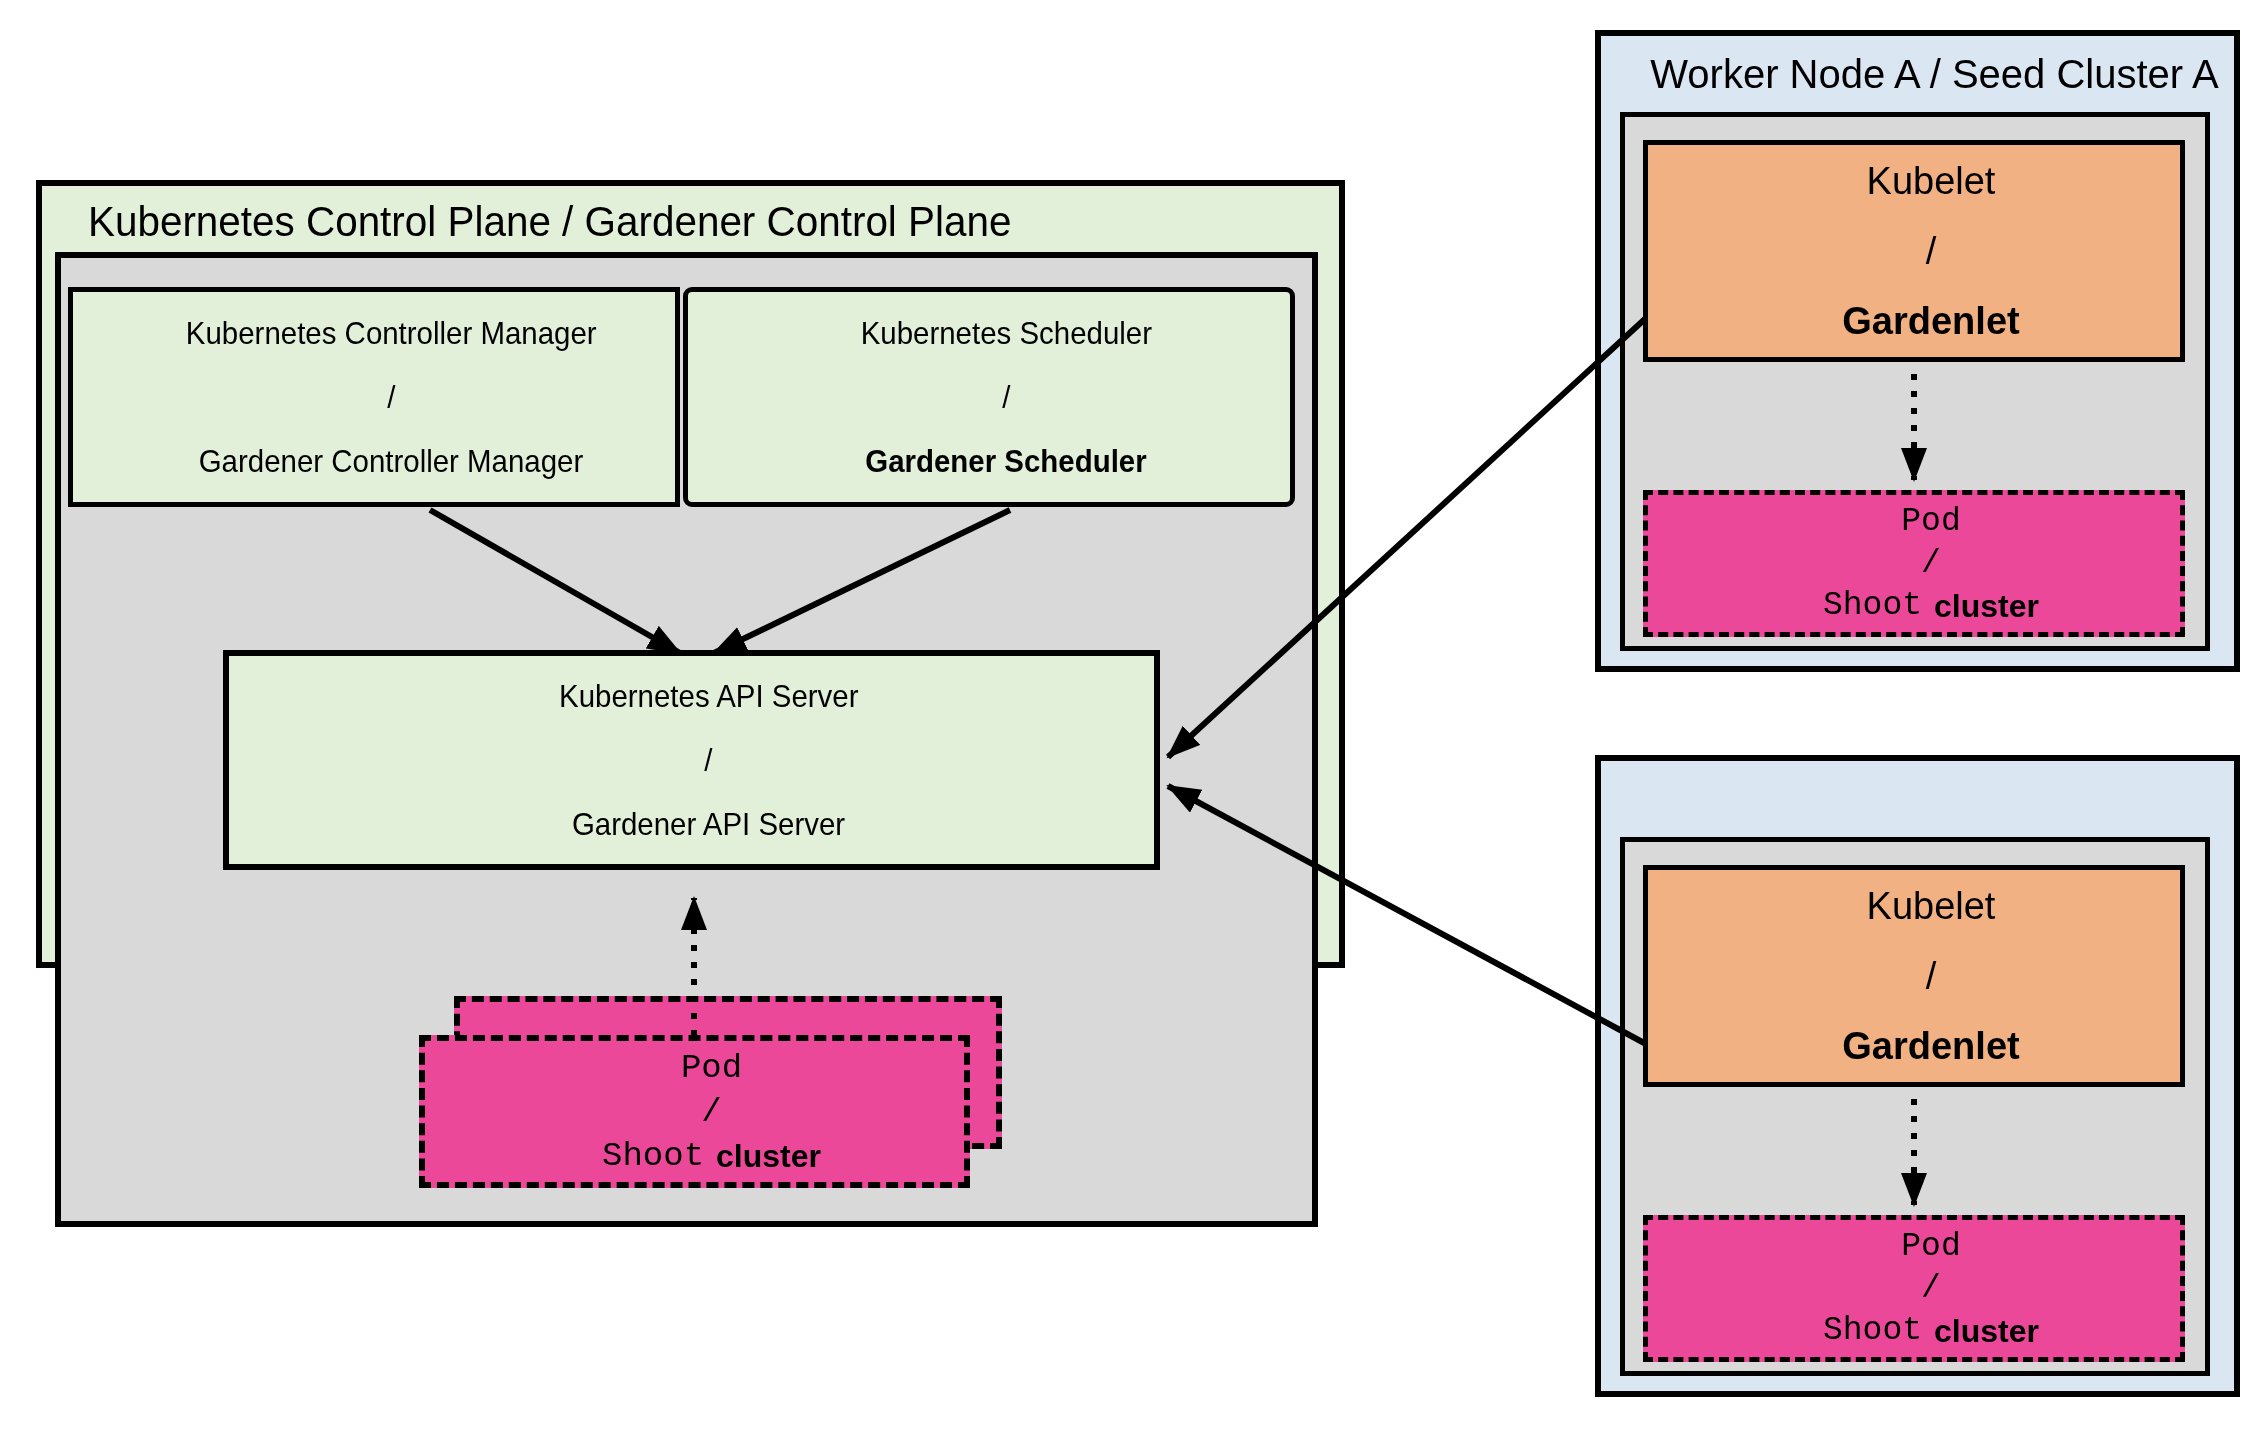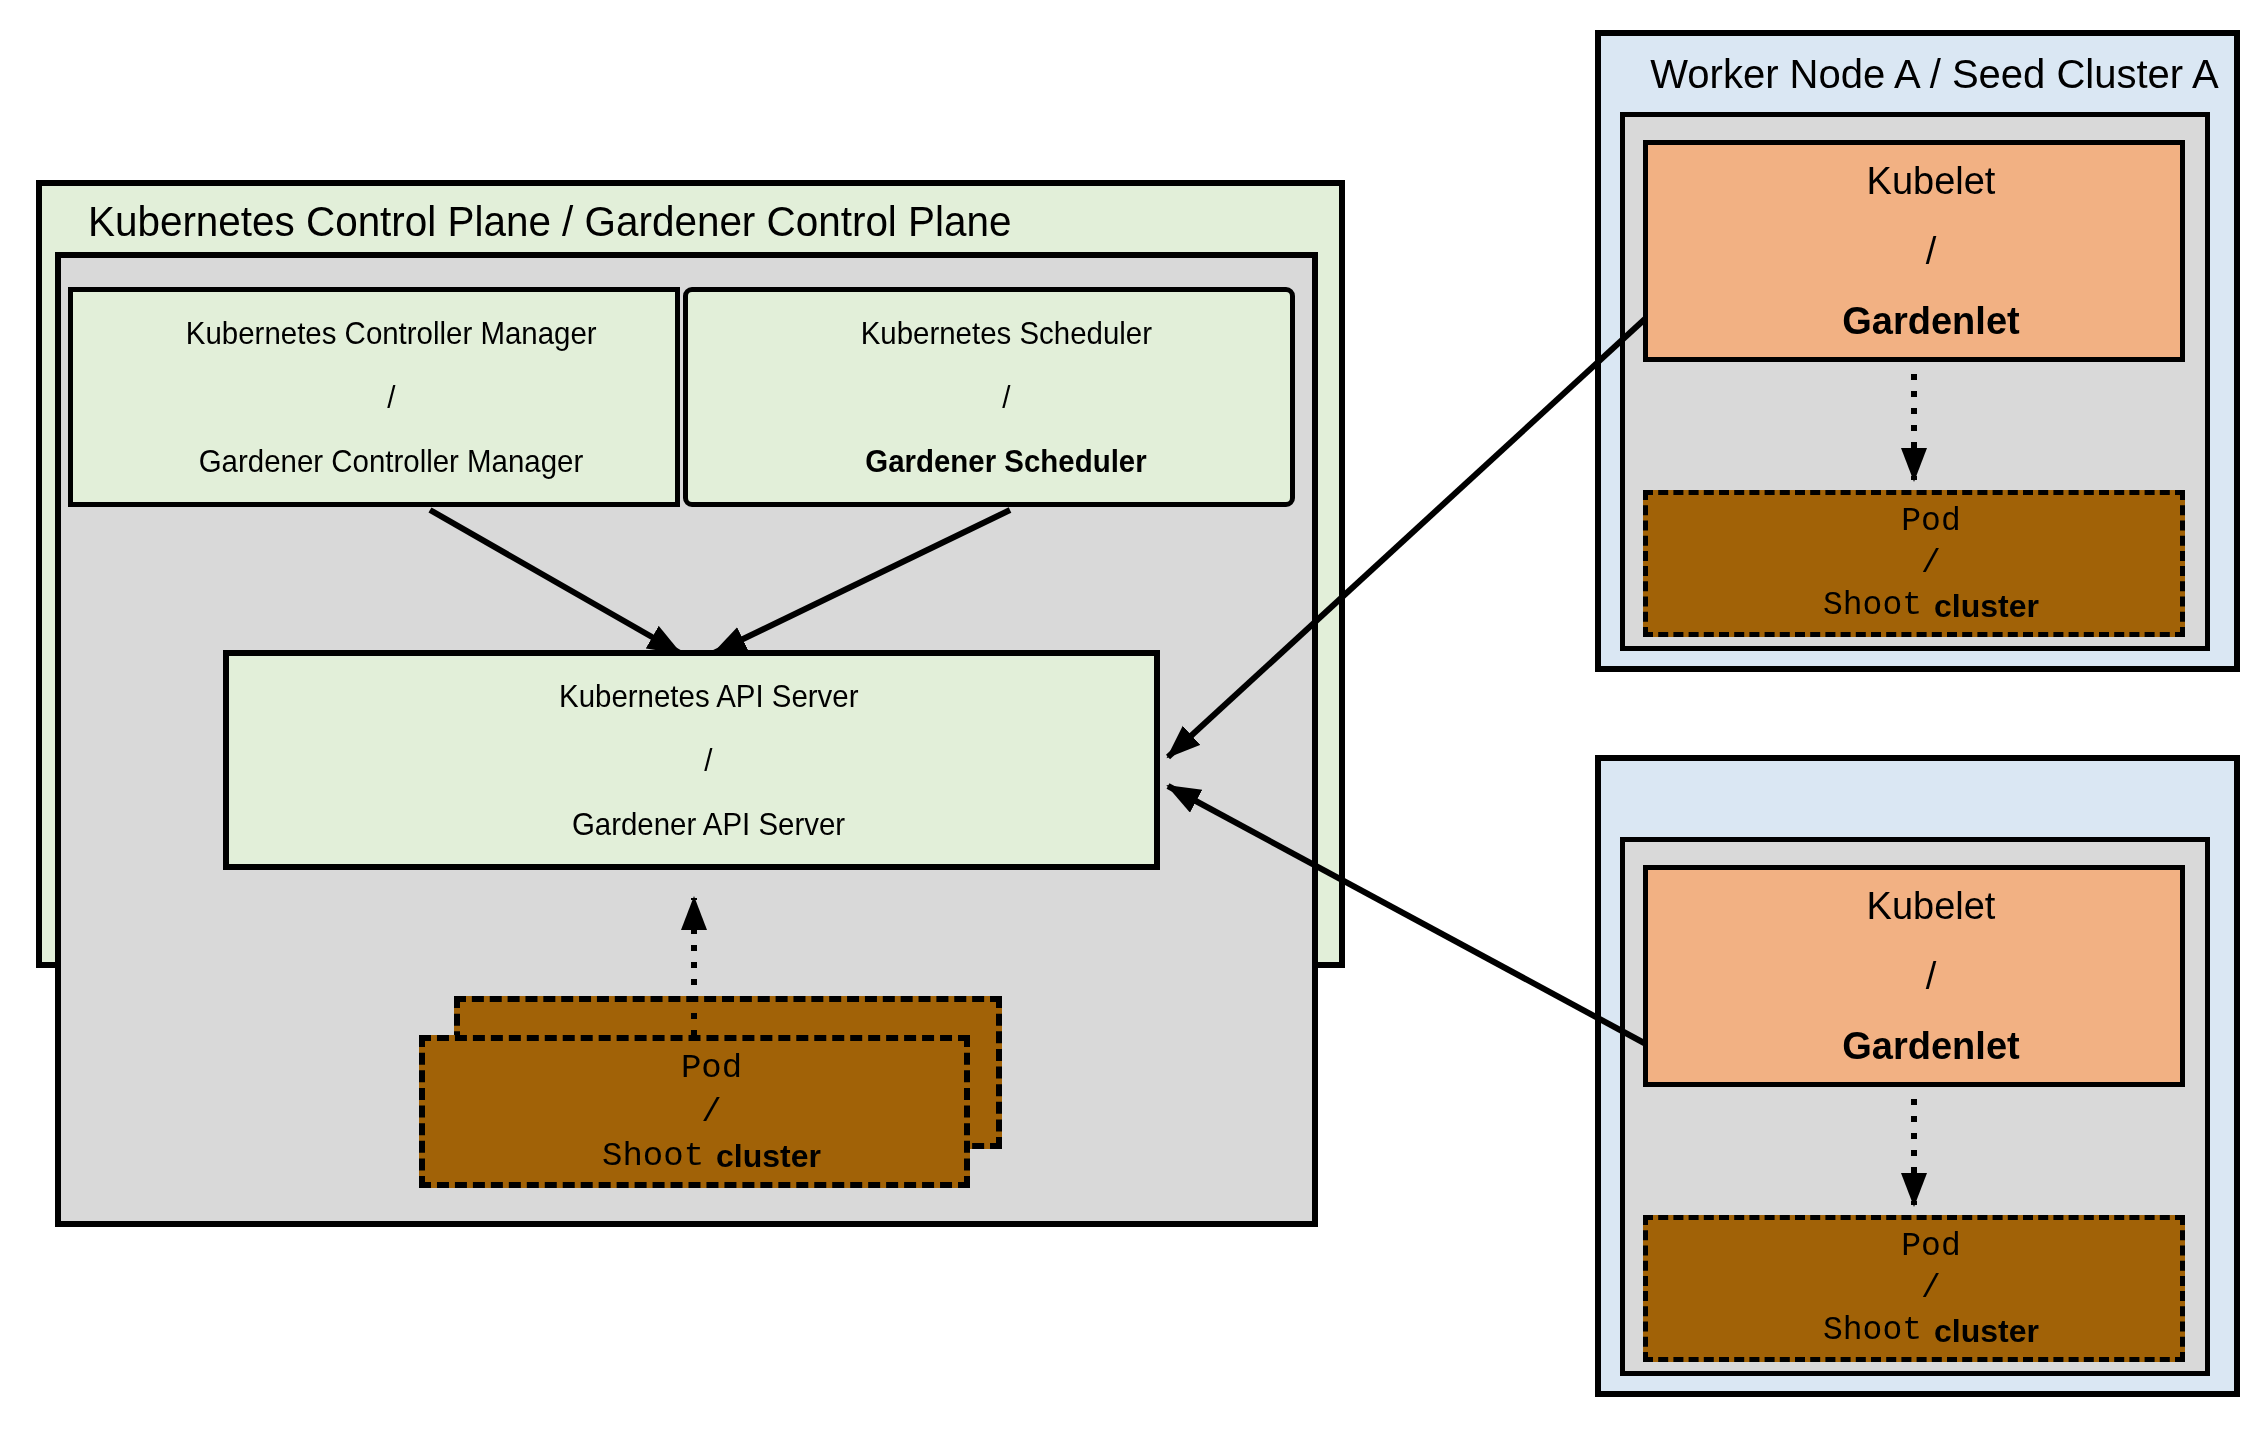--- a/index.html
+++ b/index.html
@@ -33,21 +33,21 @@
     display:flex; flex-direction:column; align-items:center; justify-content:center;
     text-align:center; font-size:32px; line-height:64px;
   }
   .cm-box    { left:7px;   top:29px;  width:612px; height:220px; }
   .sched-box { left:622px; top:29px;  width:612px; height:220px;border-radius:9px; }
   .api-box   { left:162px; top:392px; width:937px; height:220px; border-width:6px; }
   .bold { font-weight:700; }
 
   
   .podbox {
-    background:#a16207; border:6px dashed #000;
+    background:#ec4899; border:6px dashed #000;
     display:flex; flex-direction:column; align-items:center; justify-content:center;
     text-align:center; font-family:"Liberation Mono", monospace;
     font-size:34px; line-height:44px;
   }
   .pod-back  { left:393px; top:738px; width:548px; height:153px; }
   .pod-front { left:358px; top:777px; width:551px; height:153px; }
   .pod-line2 { display:flex; align-items:center; }
   .cluster-sans {
     font-family:"Liberation Sans", sans-serif; font-weight:700;
     font-size:32px; margin-left:12px;

